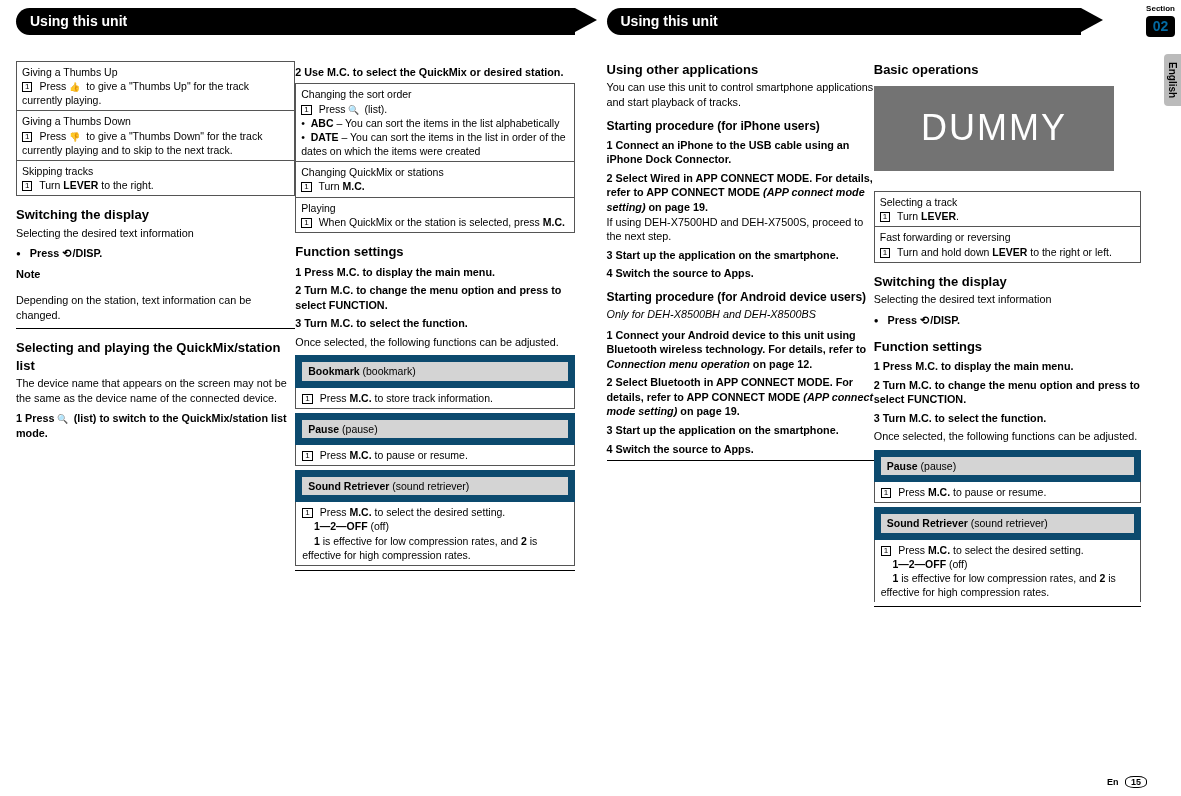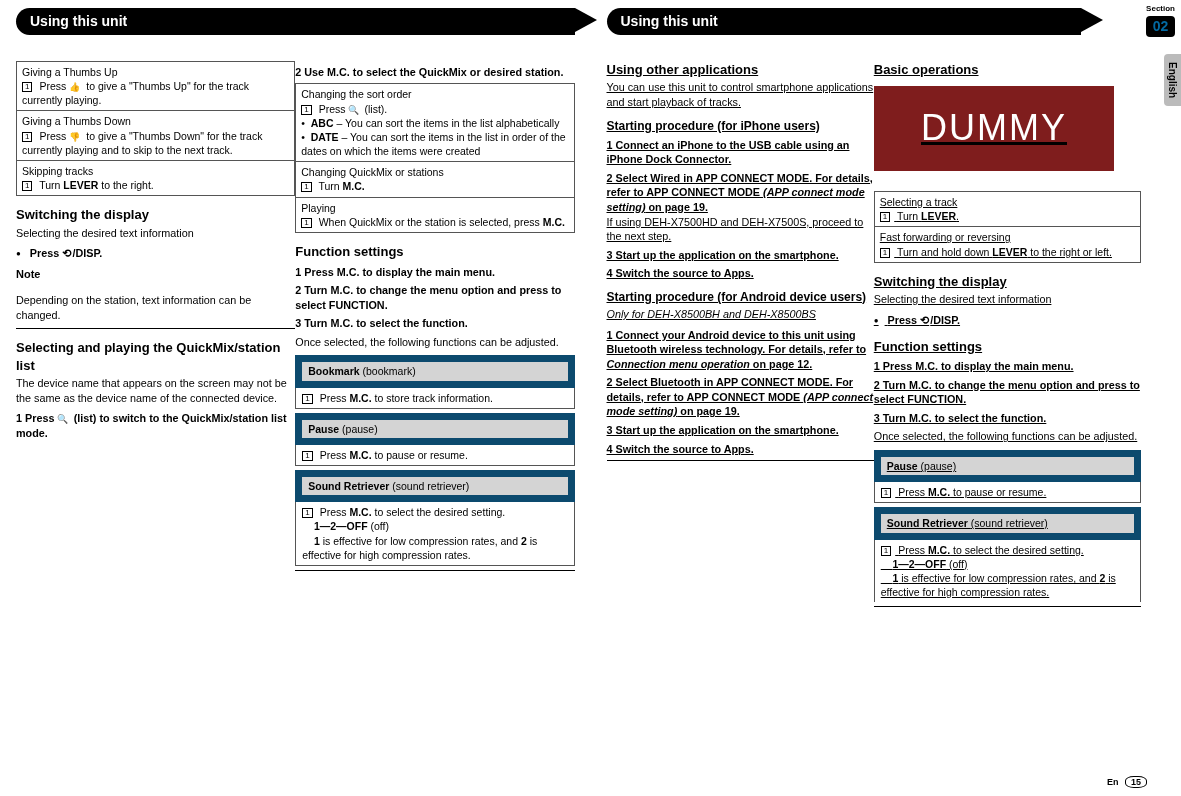--- a/index.html
+++ b/index.html
@@ -22,21 +22,20 @@
     flex-direction: row;
     position: relative;
   }
   .half {
     width: 50%;
     padding: 8px 16px 10px 16px;
     position: relative;
   }
   .half.right {
     padding-right: 40px;
-    text-decoration: underline;
   }
   
   .header-bar {
     background: #000;
     color: #fff;
     font-weight: bold;
     font-size: 14px;
     padding: 4px 14px;
     border-radius: 16px 0 0 16px;
     position: relative;
@@ -160,21 +159,21 @@
     line-height: 8px;
     padding: 0 2px;
     margin-right: 4px;
     vertical-align: 1px;
   }
   .thumbup::before { content:'👍'; font-size:9px; margin-right:3px; }
   .thumbdown::before { content:'👎'; font-size:9px; margin-right:3px; }
   .listicon::before { content:'🔍'; font-size:9px; margin-right:2px; }
 
   .dummy {
-    background: #7f1d1d;
+    background: #737373;
     color: #fff;
     text-align: center;
     font-family: Arial;
     font-size: 36px;
     letter-spacing: 2px;
     padding: 18px 0;
     margin: 8px 0 20px;
     width: 90%;
   }
 

